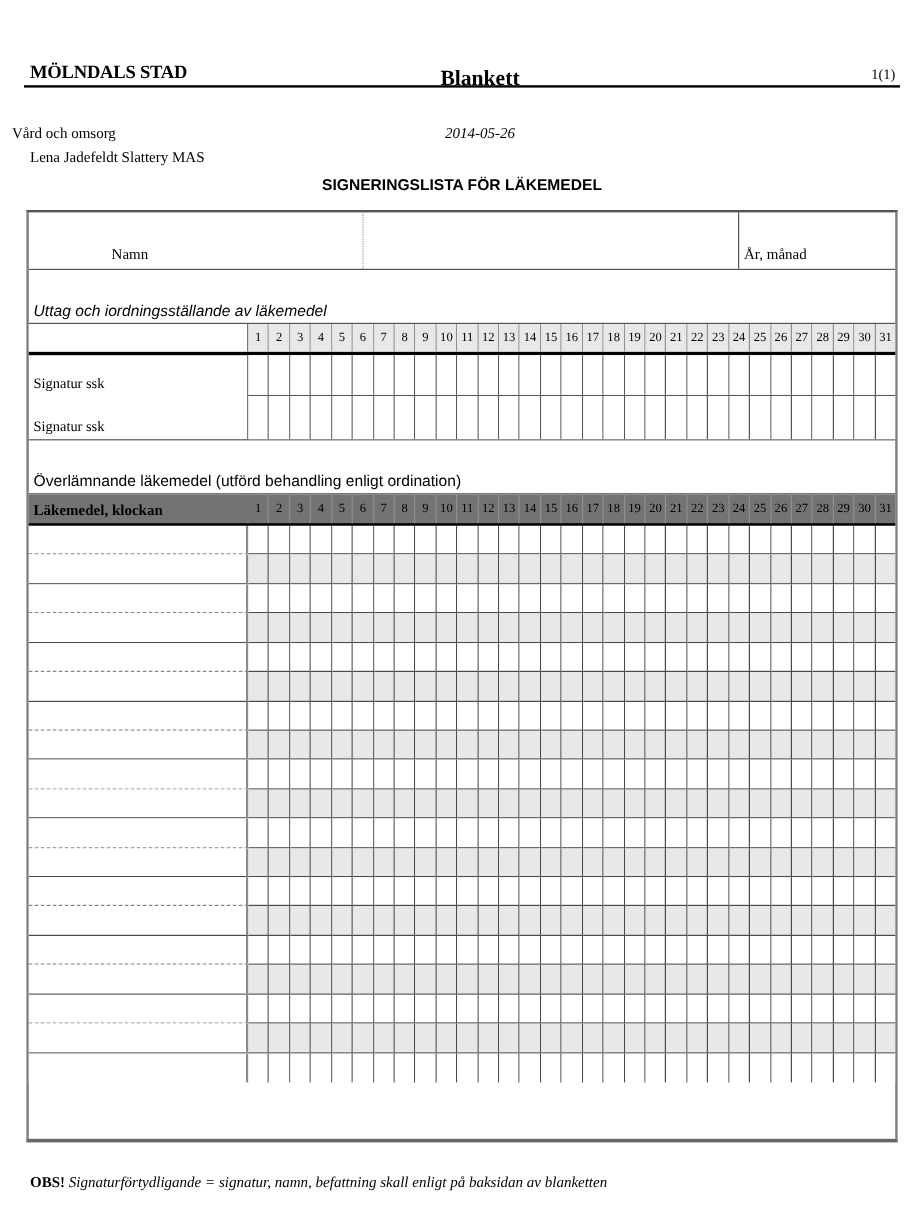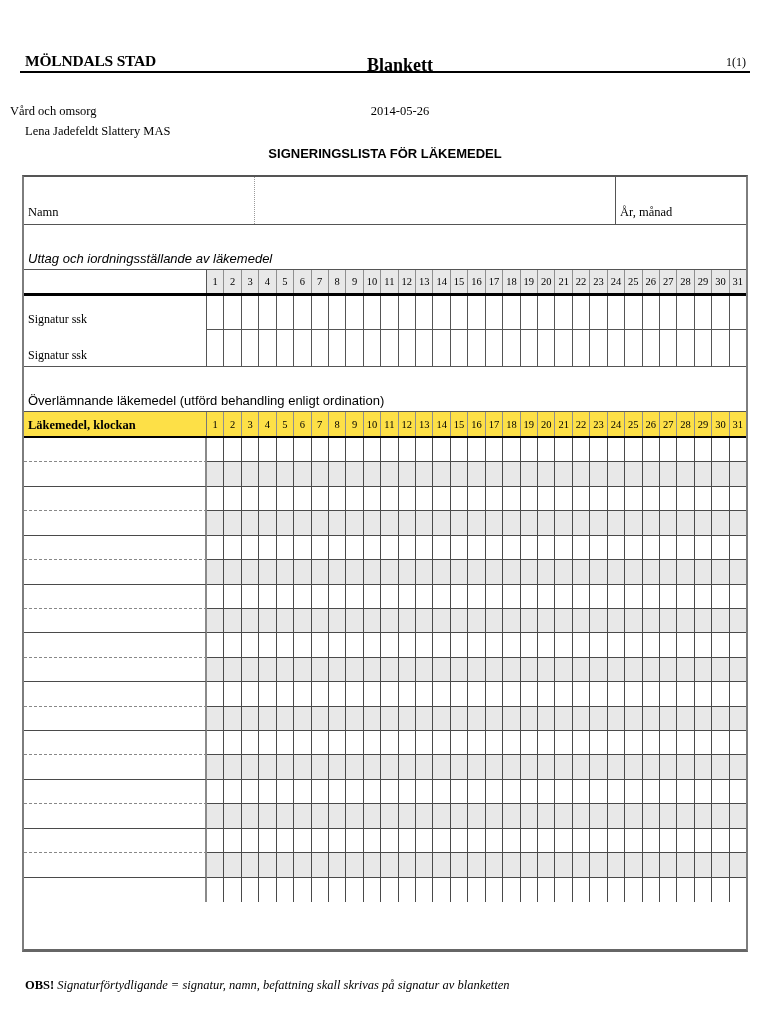--- a/index.html
+++ b/index.html
@@ -5,53 +5,53 @@
   html,body{margin:0;padding:0;background:#fff;}
   .page{position:relative;width:770px;height:1024px;background:#ffffff;
         font-family:"Liberation Serif",serif;color:#000;overflow:hidden;}
 
   
   .org{position:absolute;left:25px;top:52px;font-size:15.5px;font-weight:bold;letter-spacing:-0.2px;}
   .doctype{position:absolute;left:330px;top:55px;width:140px;text-align:center;font-size:18px;font-weight:bold;}
   .pageno{position:absolute;right:24px;top:55px;font-size:12px;}
   .rule{position:absolute;left:20px;top:71px;width:730px;height:2px;background:#000;}
   .dept{position:absolute;left:10px;top:104px;font-size:12.5px;}
-  .date{position:absolute;left:330px;top:104px;width:140px;text-align:center;font-size:12.5px;}
+  .date{position:absolute;left:330px;top:104px;width:140px;text-align:center;font-size:12.5px;font-style:italic;}
   .resp{position:absolute;left:25px;top:124px;font-size:12.5px;}
   .title{position:absolute;left:0;top:146px;width:770px;text-align:center;
          font-family:"Liberation Sans",sans-serif;font-size:13px;font-weight:bold;}
 
   
   .formtable{position:absolute;left:22px;top:175px;width:726px;height:777px;box-sizing:border-box;
              border-top:2px solid #555;border-left:2px solid #7d7d7d;border-right:2px solid #7d7d7d;
              border-bottom:3px solid #666;}
   .row{position:relative;width:100%;box-sizing:border-box;display:flex;}
 
   .r-namn{height:48px;border-bottom:1px solid #555;}
   .r-pers{height:47px;border-bottom:3px solid #808080;}
   .c1{width:231px;box-sizing:border-box;border-right:1px dotted #9a9a9a;
-      display:flex;align-items:flex-end;padding:0 0 4px 4px;font-size:12.5px;}
+      display:flex;align-items:flex-end;padding:0 0 4px 21px;font-size:12.5px;margin-left:48px;}
   .c2{flex:1;box-sizing:border-box;border-right:1px solid #555;}
   .c3{width:130px;box-sizing:border-box;display:flex;align-items:flex-end;padding:0 0 4px 4px;font-size:12.5px;}
 
   .r-section{height:45px;border-bottom:1px solid #555;align-items:flex-end;
              padding:0 0 3px 4px;font-family:"Liberation Sans",sans-serif;font-size:13px;font-style:italic;}
   .r-section2{height:45px;border-bottom:1px solid #555;align-items:flex-end;
               padding:0 0 3px 4px;font-family:"Liberation Sans",sans-serif;font-size:13px;}
 
   .label-col{width:183px;box-sizing:border-box;border-right:1px solid #555;
              display:flex;align-items:flex-end;padding:0 0 3px 4px;font-size:12px;}
   .days{flex:1;display:flex;}
   .daycell{flex:1;box-sizing:border-box;display:flex;align-items:center;justify-content:center;}
 
   .r-daynum{height:26px;border-bottom:3px solid #000;}
   .r-daynum .daycell{background:#e8e8e8;border-right:1px solid #8f8f8f;font-size:10.5px;}
   .r-daynum .daycell:last-child{border-right:none;}
 
-  .r-medhead{height:26px;border-bottom:2px solid #000;background:#fde047;}
+  .r-medhead{height:26px;border-bottom:2px solid #000;background:#737373;}
   .r-medhead .label-col{align-items:center;padding:2px 0 0 4px;font-weight:bold;font-size:12.5px;border-right:1px solid #777;}
   .r-medhead .daycell{border-right:1px solid #8f8f8f;font-size:10.5px;}
   .r-medhead .daycell:last-child{border-right:none;}
 
   .r-sig1{height:34px;}
   .r-sig2{height:37px;border-bottom:1px solid #555;}
   .r-sig1 .days{border-bottom:1px solid #555;box-sizing:border-box;}
   .r-sig1 .daycell,.r-sig2 .daycell{border-right:1px solid #555;background:#fff;}
   .r-sig1 .daycell:last-child,.r-sig2 .daycell:last-child{border-right:none;}
 
@@ -927,16 +927,16 @@
             <div class="daycell"></div>
             <div class="daycell"></div>
             <div class="daycell"></div>
           </div>
         </div>
       </div>
 
   </div>
 
   <div class="note">
-    <span class="obs">OBS!</span><span class="body"> Signaturförtydligande = signatur, namn, befattning skall skrivas på signatur av blanketten</span>
+    <span class="obs">OBS!</span><span class="body"> Signaturförtydligande = signatur, namn, befattning skall enligt på baksidan av blanketten</span>
   </div>
 
 </div>
 
 </body></html>

